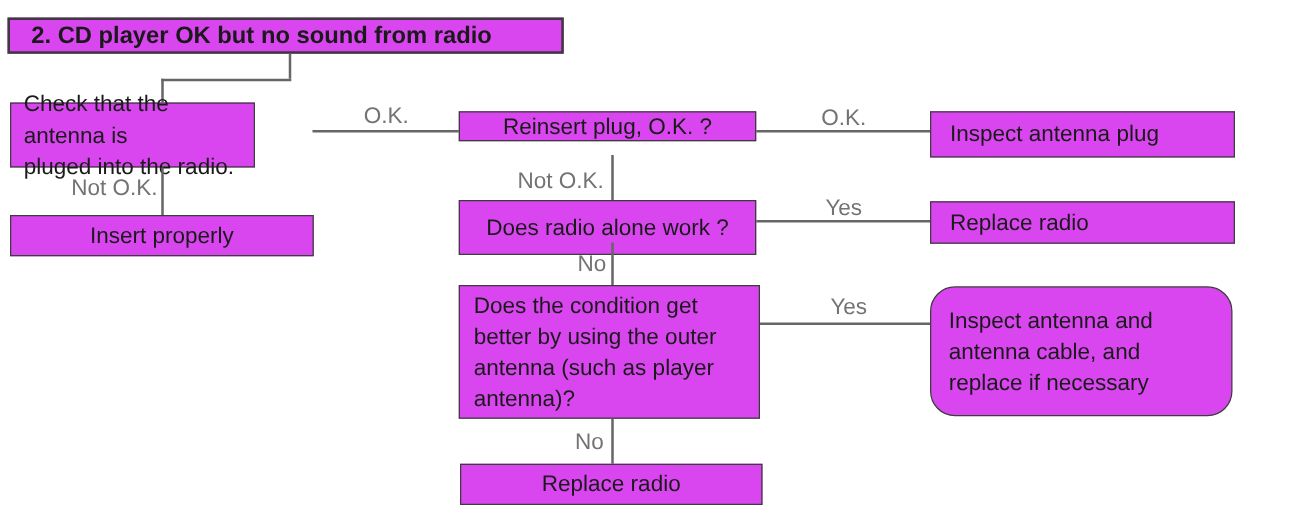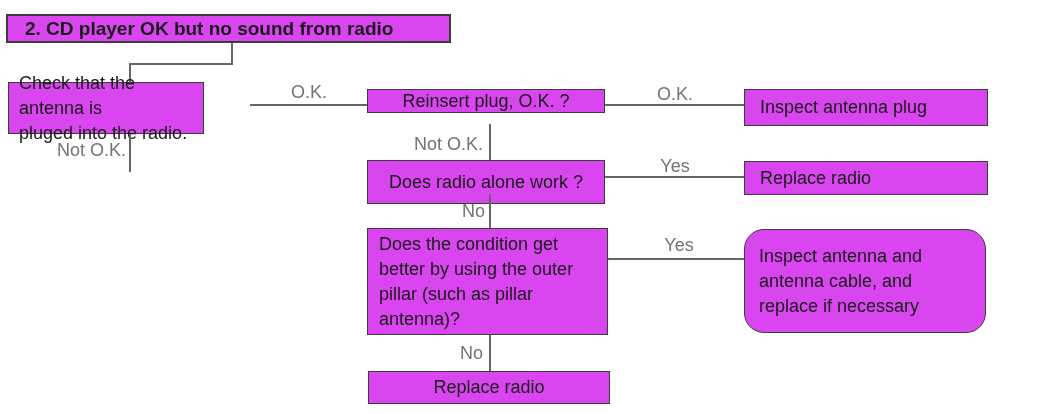--- a/index.html
+++ b/index.html
@@ -68,37 +68,38 @@
   <div class="box center" style="left:367px; top:89px; width:238px; height:24px;">Reinsert plug, O.K. ?</div>
 
   <div class="conn" style="left:605px; top:104px; width:139px; height:2px;"></div>
   <div class="edge-label center" style="left:636px; top:85px; width:78px;">O.K.</div>
 
   <div class="box left" style="left:744px; top:89px; width:244px; height:37px; padding-left:15px;">Inspect antenna plug</div>
 
   <div class="conn" style="left:129px; top:134px; width:2px; height:38px;"></div>
   <div class="edge-label right" style="left:26px; top:141px; width:100px;">Not O.K.</div>
 
+  <div class="box center" style="left:8px; top:172px; width:243px; height:33px;">Insert properly</div>
 
   <div class="conn" style="left:489px; top:124px; width:2px; height:36px;"></div>
   <div class="edge-label right" style="left:383px; top:135px; width:100px;">Not O.K.</div>
 
   <div class="box center" style="left:367px; top:160px; width:238px; height:44px;">Does radio alone work ?</div>
 
   <div class="conn" style="left:605px; top:176px; width:139px; height:2px;"></div>
   <div class="edge-label center" style="left:636px; top:157px; width:78px;">Yes</div>
 
   <div class="box left" style="left:744px; top:161px; width:244px; height:34px; padding-left:15px;">Replace radio</div>
 
   <div class="conn" style="left:489px; top:194px; width:2px; height:34px;"></div>
   <div class="edge-label right" style="left:385px; top:202px; width:100px;">No</div>
 
   <div class="box left" style="left:367px; top:228px; width:241px; height:107px; padding-left:11px; padding-right:6px;">Does the condition get
 better by using the outer
-pillar (such as pillar
+antenna (such as player
 antenna)?</div>
 
   <div class="conn" style="left:608px; top:258px; width:136px; height:2px;"></div>
   <div class="edge-label center" style="left:640px; top:236px; width:78px;">Yes</div>
 
   <div class="box left" style="left:744px; top:229px; width:242px; height:104px; padding-left:14px;border-radius:20px;">Inspect antenna and
 antenna cable, and
 replace if necessary</div>
 
   <div class="conn" style="left:489px; top:335px; width:2px; height:36px;"></div>

